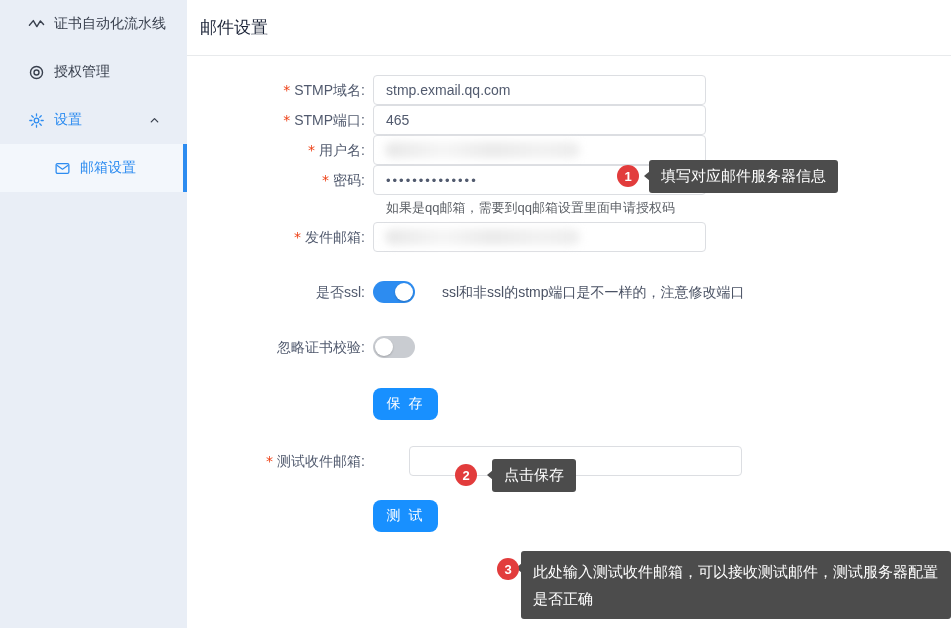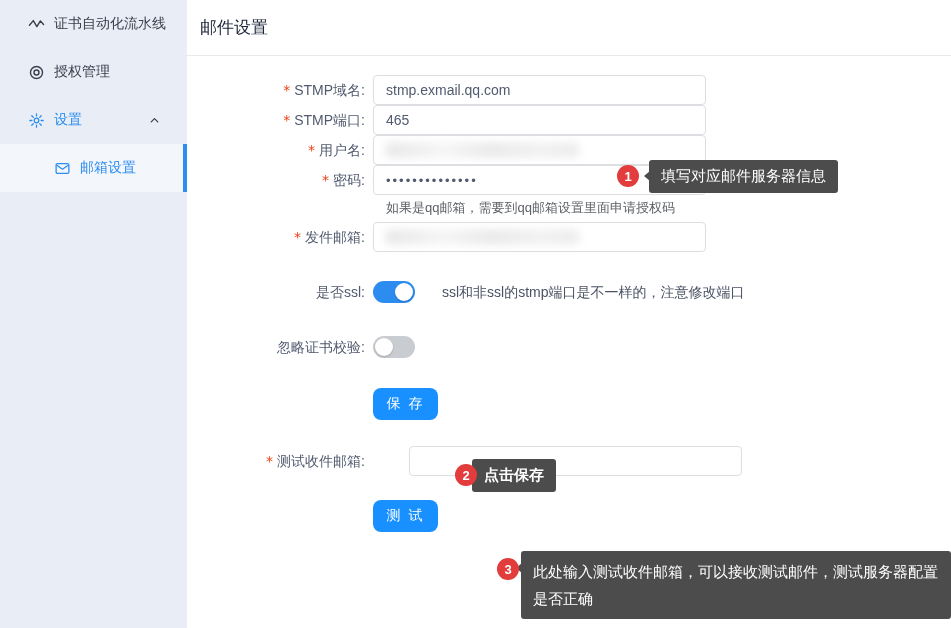--- a/index.html
+++ b/index.html
@@ -238,16 +238,16 @@
       </div>
 
     </div>
   </main>
 </div>
 
 <div class="badge" style="left:617px; top:165px;">1</div>
 <div class="tip" style="left:649px; top:160px;">填写对应邮件服务器信息</div>
 
 <div class="badge" style="left:455px; top:464px;">2</div>
-<div class="tip" style="left:472px; top:459px;font-weight:bold;">点击保存</div>
+<div class="tip" style="left:492px; top:459px;">点击保存</div>
 
 <div class="badge" style="left:497px; top:558px;">3</div>
 <div class="tip multi" style="left:521px; top:551px;">此处输入测试收件邮箱，可以接收测试邮件，测试服务器配置是否正确</div>
 
 </body></html>

